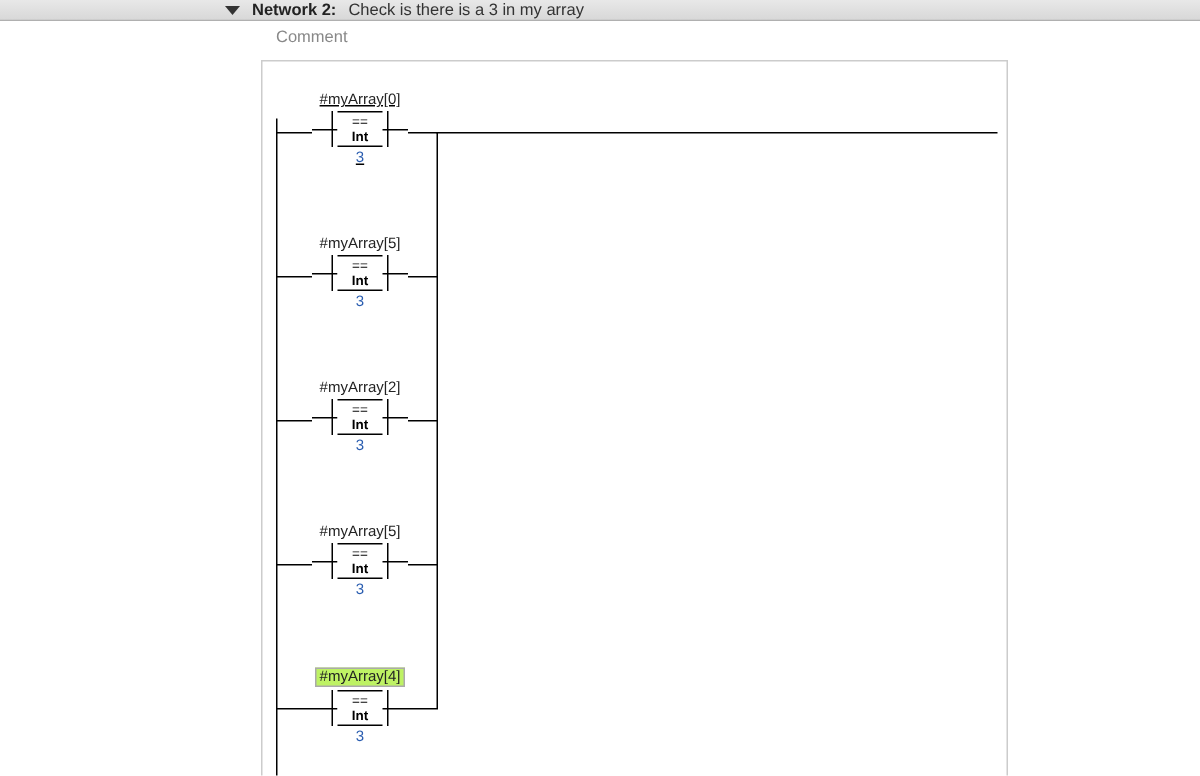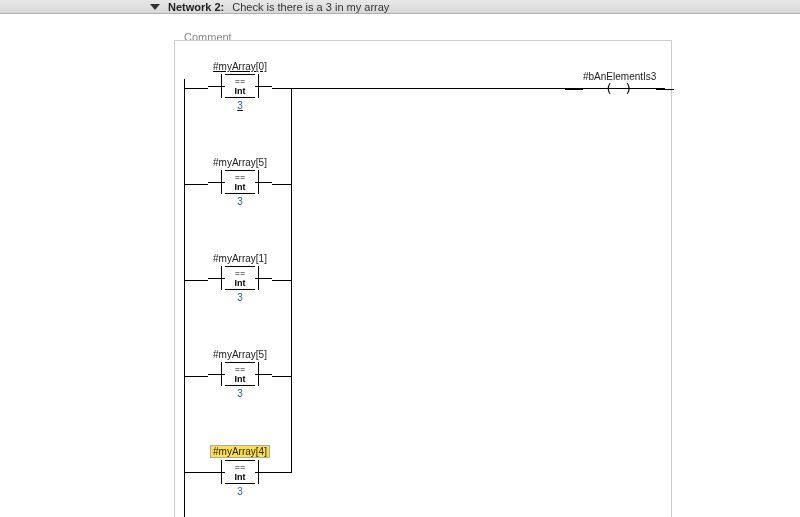--- a/index.html
+++ b/index.html
@@ -22,21 +22,21 @@
     }
     .collapse-arrow {
       width: 0; height: 0;
       border-left: 5px solid transparent;
       border-right: 5px solid transparent;
       border-top: 6px solid #333;
     }
     .net-title { font-weight: bold; color: #222; }
     .net-desc { color: #333; }
     .comment-line {
-      padding: 17px 0 4px 184px;
+      padding: 5px 0 4px 184px;
       color: #888;
       font-size: 11px;
     }
     .canvas-wrap {
       position: absolute;
       left: 174px;
       top: 40px;
       right: 128px;
       bottom: 0;
       border-top: 1px solid #ccc;
@@ -55,21 +55,21 @@
     }
     .h-wire { position: absolute; height: 1px; background: #000; }
     .v-wire { position: absolute; width: 1px; background: #000; }
 
     .compare-block {
       position: absolute;
       width: 70px;
       text-align: center;
     }
     .cmp-tag { font-size: 10px; color: #222; margin-bottom: 2px; }
-    .cmp-tag.boxed { border: 1px solid #aaa; display: inline-block; padding: 0 2px; background:#fde047; }
+    .cmp-tag.boxed { border: 1px solid #aaa; display: inline-block; padding: 0 2px; background:#bef264; }
     .cmp-body {
       border-top: 1px solid #000;
       border-bottom: 1px solid #000;
       position: relative;
       width: 30px;
       margin: 0 auto;
       font-size: 9px;
       line-height: 10px;
       padding: 1px 0;
       background: #fff;
@@ -128,39 +128,35 @@
 
 <div class="comment-line">
   <span>Comment</span>
 </div>
 
 <div class="canvas-wrap">
   <div class="ladder" id="ladder">
       <div class="rail-left" style="top: 38px;"></div>
       <div class="v-wire" style="left: 116px; top: 47px; height: 384px;"></div>
       <div class="h-wire" style="left: 116px; top: 47px; width: 374px;"></div>
-      <div class="coil" style="left: 408px; top: 30px;">
-        <div class="coil-tag">#bAnElementIs3</div>
-        <div class="coil-sym">( )</div>
-      </div>
       <div class="h-wire" style="left: 9px; top: 47px; width: 24px;"></div>
       <div class="h-wire" style="left: 97px; top: 47px; width: 20px;"></div>
       <div class="compare-block" style="left: 30px; top: 20px; text-decoration: underline;"><div class="cmp-tag">#myArray[0]</div><div class="cmp-wrapper"><div class="cmp-stub-l"></div><div class="cmp-body">
             <div>==</div>
             <div style="font-weight: bold;">Int</div>
           </div><div class="cmp-stub-r"></div></div><div class="cmp-val">3</div></div>
       <div class="h-wire" style="left: 9px; top: 143px; width: 24px;"></div>
       <div class="h-wire" style="left: 97px; top: 143px; width: 20px;"></div>
       <div class="compare-block" style="left: 30px; top: 116px;"><div class="cmp-tag">#myArray[5]</div><div class="cmp-wrapper"><div class="cmp-stub-l"></div><div class="cmp-body">
             <div>==</div>
             <div style="font-weight: bold;">Int</div>
           </div><div class="cmp-stub-r"></div></div><div class="cmp-val">3</div></div>
       <div class="h-wire" style="left: 9px; top: 239px; width: 24px;"></div>
       <div class="h-wire" style="left: 97px; top: 239px; width: 20px;"></div>
-      <div class="compare-block" style="left: 30px; top: 212px;"><div class="cmp-tag">#myArray[1]</div><div class="cmp-wrapper"><div class="cmp-stub-l"></div><div class="cmp-body">
+      <div class="compare-block" style="left: 30px; top: 212px;"><div class="cmp-tag">#myArray[2]</div><div class="cmp-wrapper"><div class="cmp-stub-l"></div><div class="cmp-body">
             <div>==</div>
             <div style="font-weight: bold;">Int</div>
           </div><div class="cmp-stub-r"></div></div><div class="cmp-val">3</div></div>
       <div class="h-wire" style="left: 9px; top: 335px; width: 24px;"></div>
       <div class="h-wire" style="left: 97px; top: 335px; width: 20px;"></div>
       <div class="compare-block" style="left: 30px; top: 308px;"><div class="cmp-tag">#myArray[5]</div><div class="cmp-wrapper"><div class="cmp-stub-l"></div><div class="cmp-body">
             <div>==</div>
             <div style="font-weight: bold;">Int</div>
           </div><div class="cmp-stub-r"></div></div><div class="cmp-val">3</div></div>
       <div class="h-wire" style="left: 9px; top: 431px; width: 24px;"></div>

